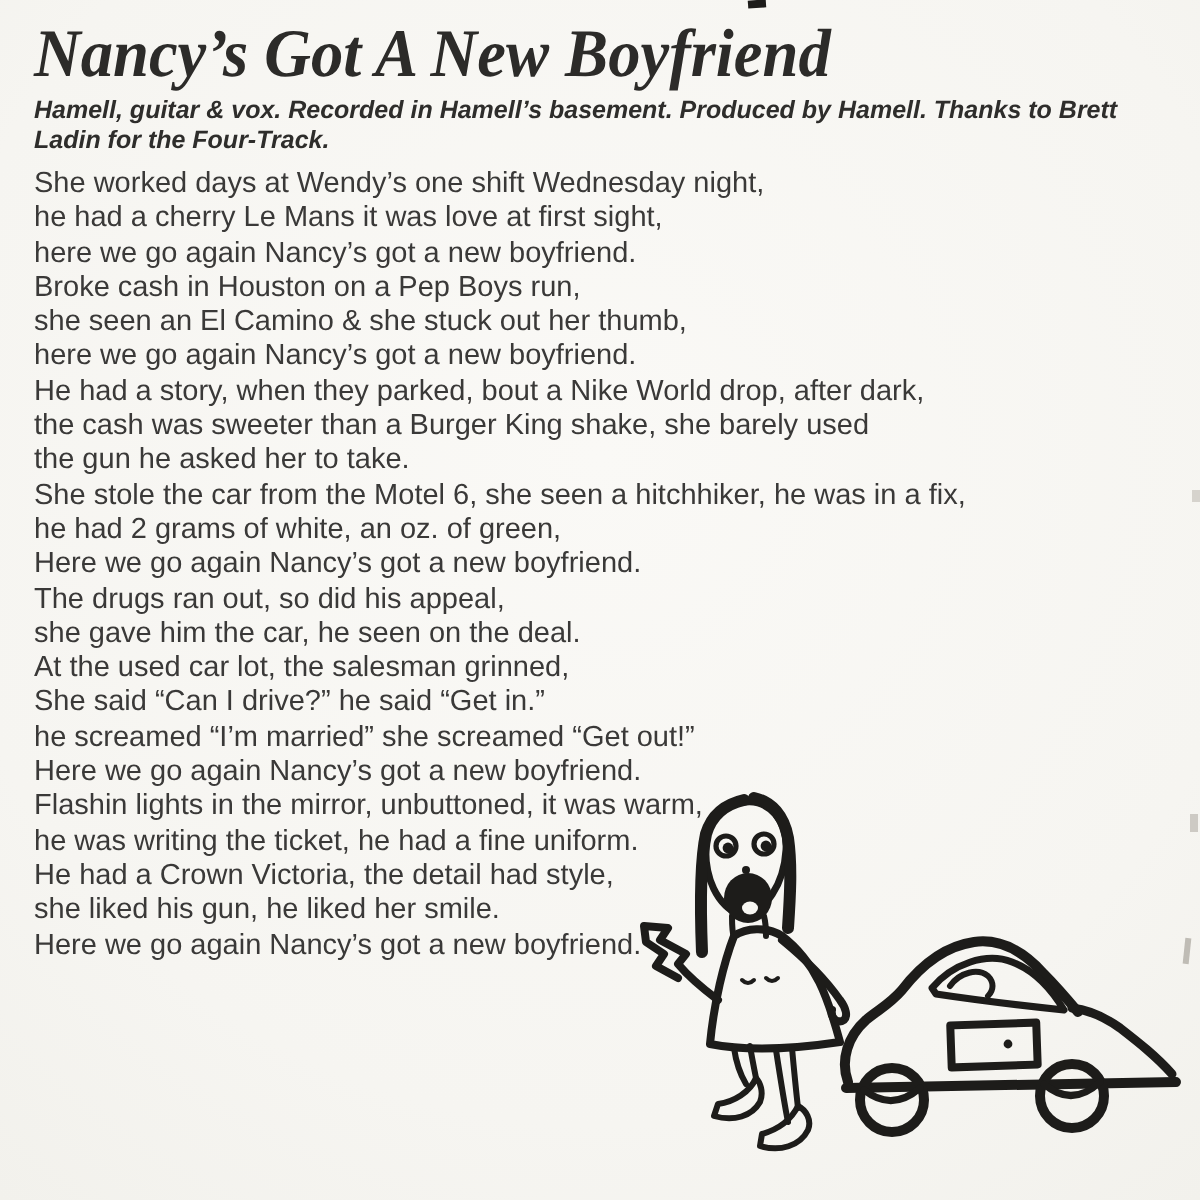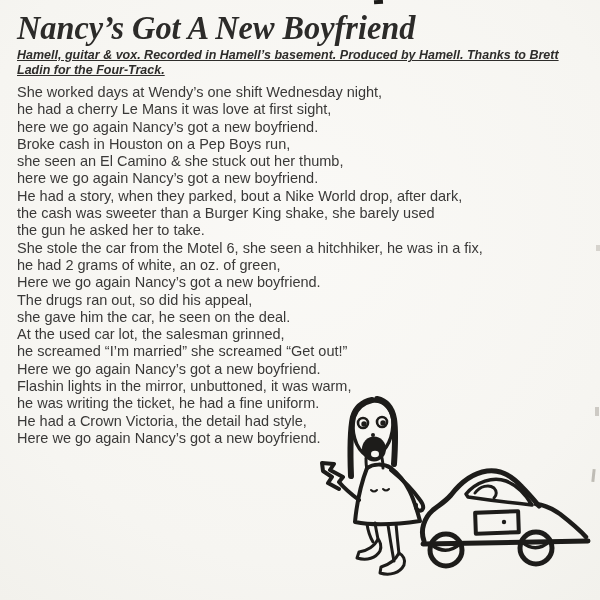--- a/index.html
+++ b/index.html
@@ -27,21 +27,20 @@
   }
   #credits {
     left: 17px; top: 48px;
     font-family: "Liberation Sans", sans-serif;
     font-style: italic;
     font-weight: 700;
     font-size: 12.5px;
     line-height: 14.6px;
     color: #2e2d2b;
     white-space: nowrap;
-    text-decoration: underline;
   }
   #lyrics {
     left: 17px; top: 84px;
     font-size: 14.5px;
     line-height: 17.3px;
     color: #3a3938;
     white-space: nowrap;
   }
   .lyric { height: 17.3px; }
   .artifact { position: absolute; }
@@ -72,25 +71,27 @@
     <div class="lyric">here we go again Nancy’s got a new boyfriend.</div>
     <div class="lyric">He had a story, when they parked, bout a Nike World drop, after dark,</div>
     <div class="lyric">the cash was sweeter than a Burger King shake, she barely used</div>
     <div class="lyric">the gun he asked her to take.</div>
     <div class="lyric">She stole the car from the Motel 6, she seen a hitchhiker, he was in a fix,</div>
     <div class="lyric">he had 2 grams of white, an oz. of green,</div>
     <div class="lyric">Here we go again Nancy’s got a new boyfriend.</div>
     <div class="lyric">The drugs ran out, so did his appeal,</div>
     <div class="lyric">she gave him the car, he seen on the deal.</div>
     <div class="lyric">At the used car lot, the salesman grinned,</div>
+    <div class="lyric">She said “Can I drive?” he said “Get in.”</div>
     <div class="lyric">he screamed “I’m married” she screamed “Get out!”</div>
     <div class="lyric">Here we go again Nancy’s got a new boyfriend.</div>
     <div class="lyric">Flashin lights in the mirror, unbuttoned, it was warm,</div>
     <div class="lyric">he was writing the ticket, he had a fine uniform.</div>
     <div class="lyric">He had a Crown Victoria, the detail had style,</div>
+    <div class="lyric">she liked his gun, he liked her smile.</div>
     <div class="lyric">Here we go again Nancy’s got a new boyfriend.</div>
   </div>
 
   <svg id="doodle" class="abs" width="290" height="207" viewBox="0 0 290 207">
 
     <g fill="none" stroke-linecap="round" stroke-linejoin="round" stroke="#1d1c1a">
 
       <g>
 
         <path d="M 53,8 C 43,8 34,15 33,29 C 32,45 38,60 51,65 C 63,63 72,49 73,32 C 74,17 64,7 53,8 Z" stroke-width="3.5"></path>

